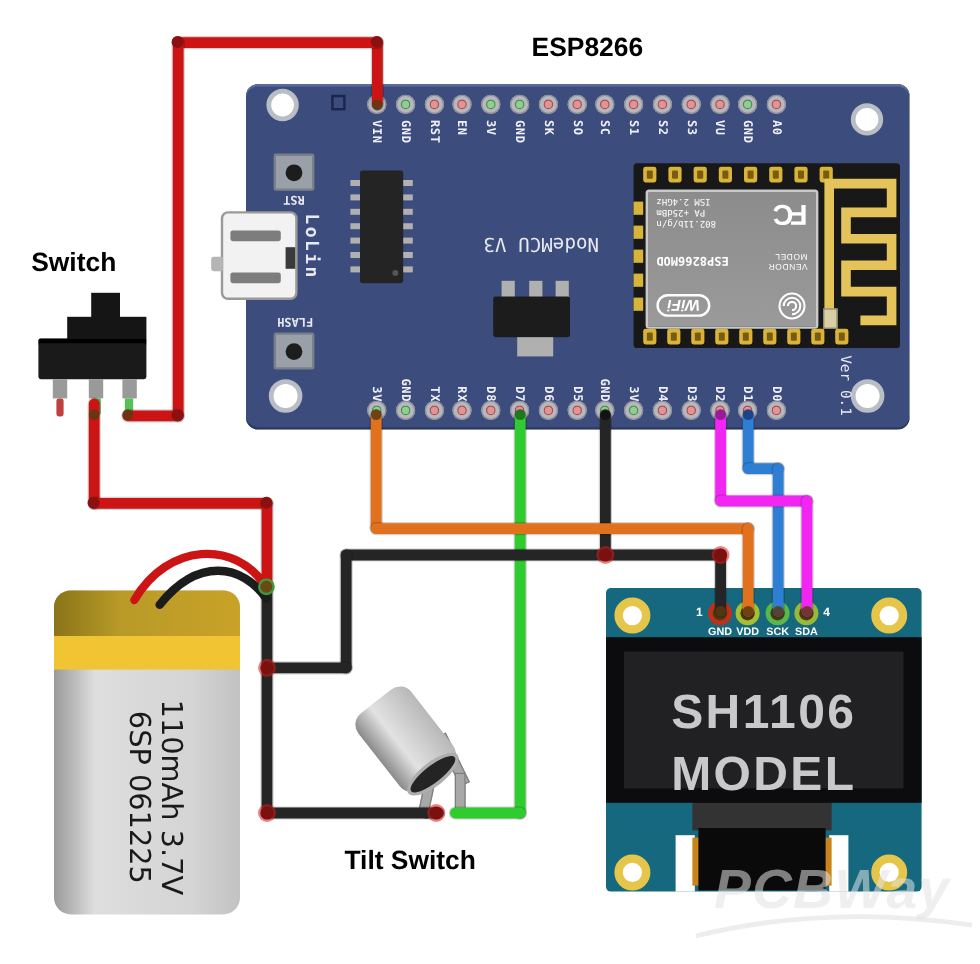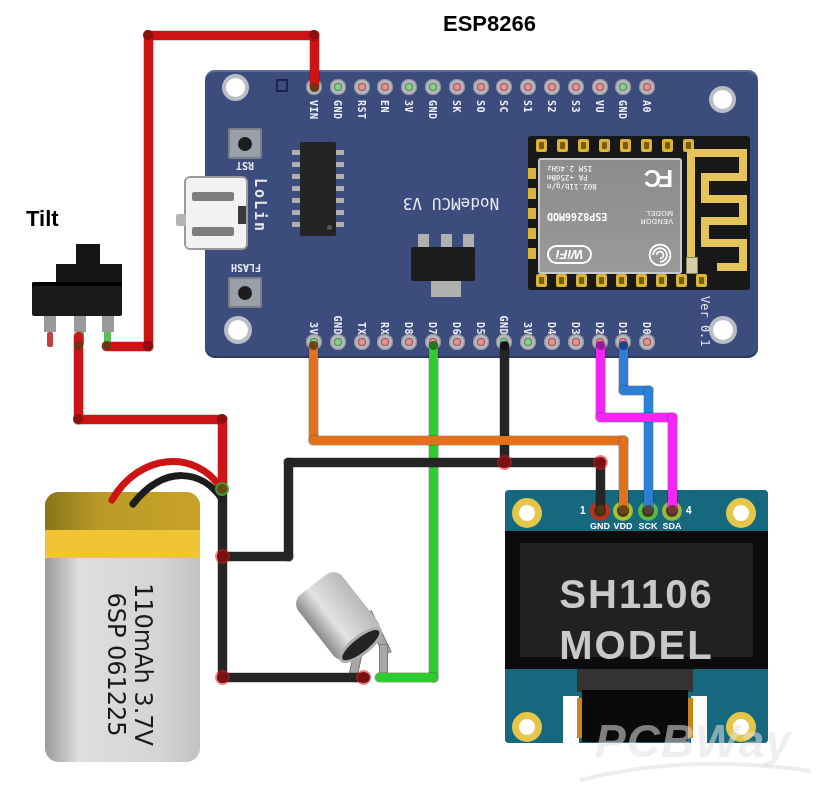--- a/index.html
+++ b/index.html
@@ -45,22 +45,23 @@
   
   .gold{background:#d9b43a;}
   .pad{position:absolute;width:11px;height:13px;background:#d9b43a;border-radius:2px;}
   .pad::after{content:"";position:absolute;inset:3px;background:#7a5c10;border-radius:1px;}
 </style>
 </head>
 <body>
 
 <div id="canvas">
 
-  <div class="heading" style="left:443px;top:11px;">ESP8266</div>
-  <div class="heading" style="left:26px;top:206px;">Tilt</div>
+  <div class="heading" style="left:443px;top:27px;">ESP8266</div>
+  <div class="heading" style="left:26px;top:206px;">Switch</div>
+  <div class="heading" style="left:287px;top:704px;">Tilt Switch</div>
 
   <div id="board"></div>
   <div class="hole" style="left:222px;top:74px;width:27px;height:27px;"></div>
   <div class="hole" style="left:709px;top:86px;width:27px;height:27px;"></div>
   <div class="hole" style="left:224px;top:316px;width:28px;height:28px;"></div>
   <div class="hole" style="left:709px;top:316px;width:28px;height:28px;"></div>
   <div class="abs" style="left:276px;top:79px;width:12px;height:13px;border:2px solid #1a2450;box-sizing:border-box;"></div>
 
   <div class="btn" style="left:228px;top:128px;"></div>
   <div class="silk" style="left:227px;top:160px;width:36px;text-align:center;font-size:10px;font-weight:bold;transform:rotate(180deg);">RST</div>

